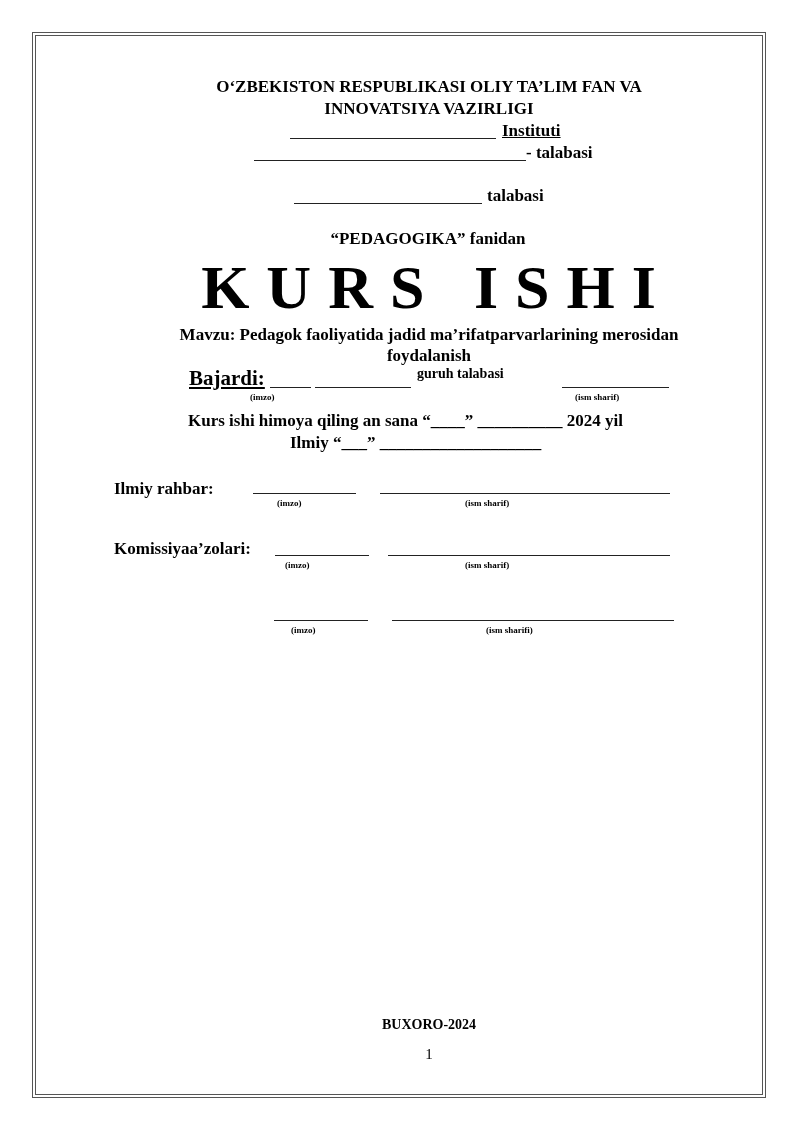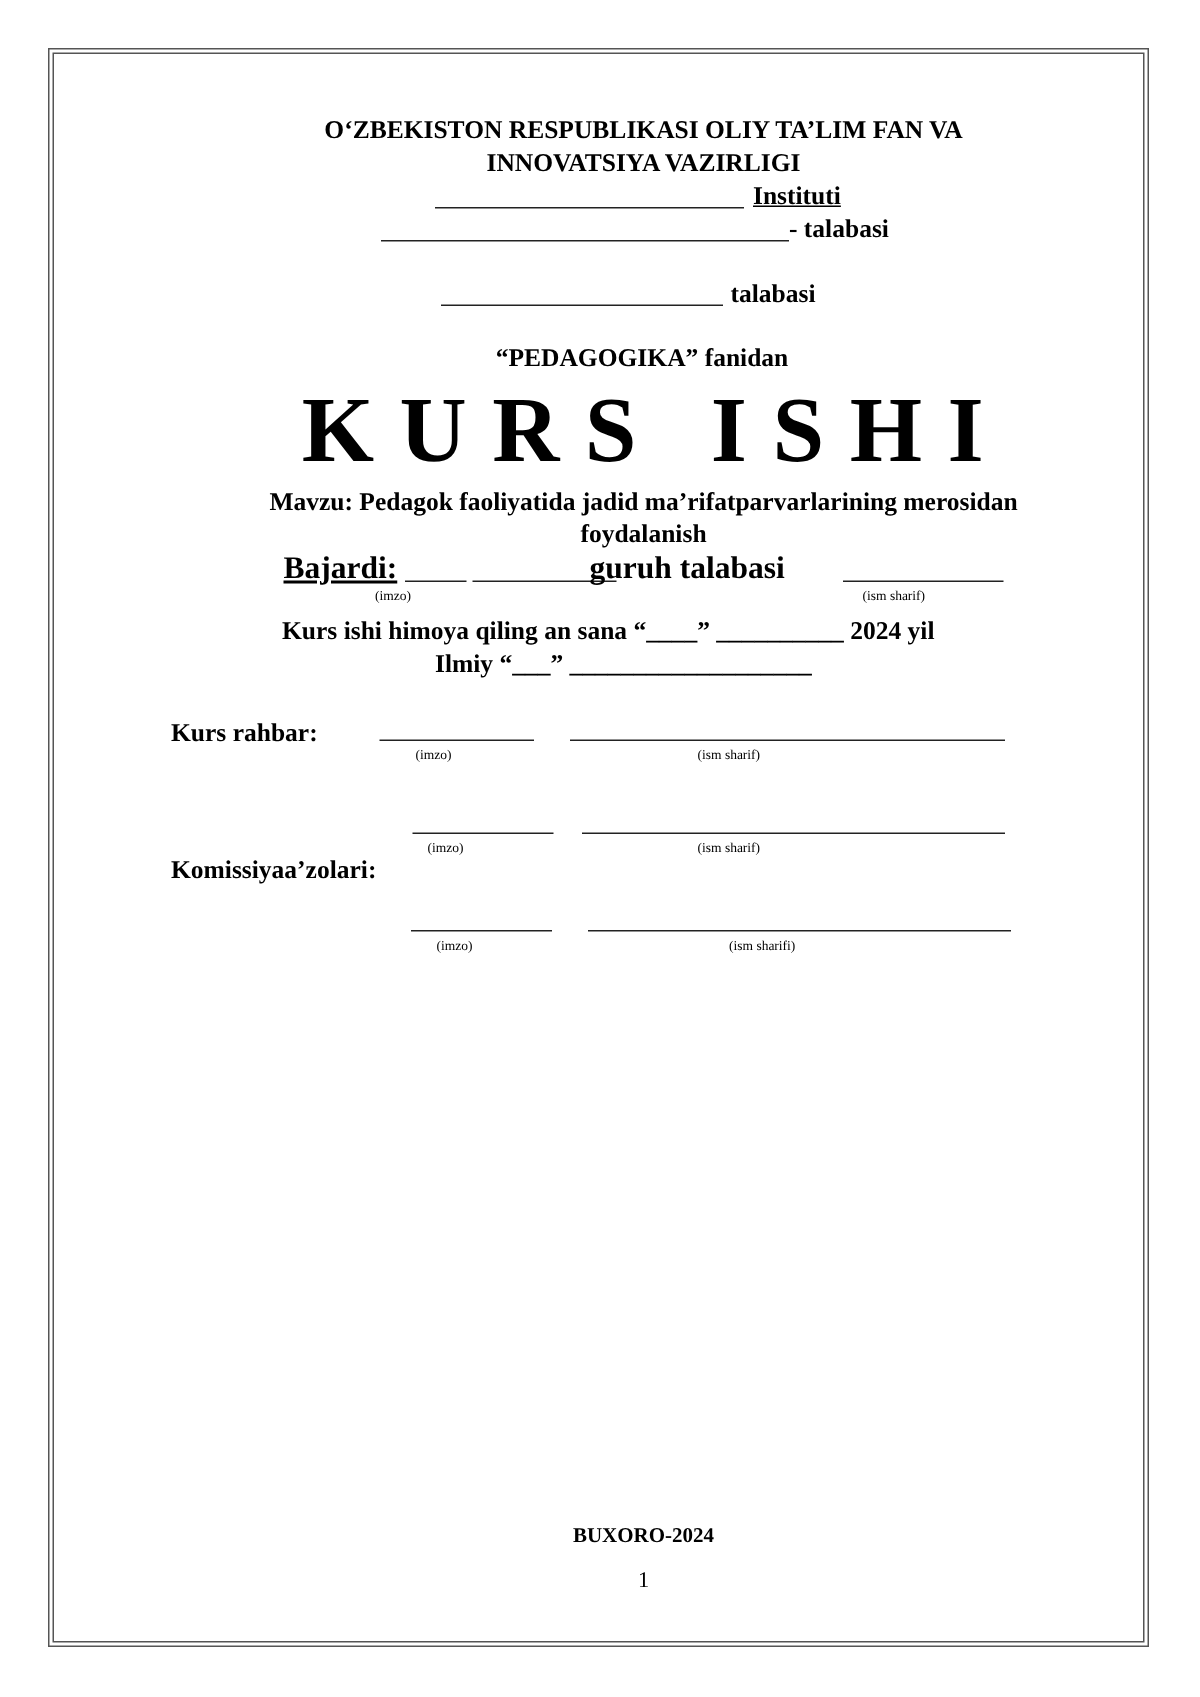--- a/index.html
+++ b/index.html
@@ -7,21 +7,21 @@
            font-family: "Liberation Serif", serif; color: #000; }
     .frame-outer { position: absolute; left: 32px; top: 32px; width: 734px; height: 1066px;
                    border: 1px solid #555; box-sizing: border-box; }
     .frame-inner { position: absolute; left: 35px; top: 35px; width: 728px; height: 1060px;
                    border: 1px solid #555; box-sizing: border-box; }
     .abs { position: absolute; white-space: nowrap; }
     .c { left: 0; width: 858px; text-align: center; }
     .b { font-weight: bold; }
     .h17 { font-size: 17px; }
     .line { position: absolute; height: 0; border-top: 1.6px solid #222; }
-    .small { font-size: 9px; font-weight: normal; }
+    .small { font-size: 9px; font-weight: bold; }
     .title { font-family: "Liberation Serif", serif; font-weight: bold; font-size: 62px;
              letter-spacing: 17px; }
   </style>
 </head>
 <body>
 
 <div class="frame-outer"></div>
 <div class="frame-inner"></div>
 
 <div class="abs c b h17" style="top:77px;">O‘ZBEKISTON RESPUBLIKASI OLIY TA’LIM FAN VA</div>
@@ -39,35 +39,35 @@
 <div class="abs b h17" style="left:0; width:856px; text-align:center; top:229px;">“PEDAGOGIKA” fanidan</div>
 
 <div class="abs title" style="left:0; width:874px; text-align:center; top:252px;">KURS ISHI</div>
 
 <div class="abs c b h17" style="top:325px;">Mavzu: Pedagok faoliyatida jadid ma’rifatparvarlarining merosidan</div>
 <div class="abs c b h17" style="top:346px;">foydalanish</div>
 
 <div class="abs b" style="left:189px; top:366px; font-size:21px;text-decoration:underline;">Bajardi:</div>
 <div class="line" style="left:270px; top:387px; width:41px;"></div>
 <div class="line" style="left:315px; top:387px; width:96px;"></div>
-<div class="abs b" style="left:393px; top:366px; font-size:21px;">guruh talabasi</div>
+<div class="abs b" style="left:417px; top:366px; font-size:14px;">guruh talabasi</div>
 <div class="line" style="left:562px; top:387px; width:107px;"></div>
 <div class="abs small" style="left:250px; top:392px;">(imzo)</div>
 <div class="abs small" style="left:575px; top:392px;">(ism sharif)</div>
 
 <div class="abs b h17" style="left:188px; top:411px;">Kurs ishi himoya qiling an sana “____” __________ 2024 yil</div>
 <div class="abs b h17" style="left:290px; top:433px;">Ilmiy “___” ___________________</div>
 
-<div class="abs b h17" style="left:114px; top:479px;">Kurs rahbar:</div>
+<div class="abs b h17" style="left:114px; top:479px;">Ilmiy rahbar:</div>
 <div class="line" style="left:253px; top:493px; width:103px;"></div>
 <div class="line" style="left:380px; top:493px; width:290px;"></div>
 <div class="abs small" style="left:277px; top:498px;">(imzo)</div>
 <div class="abs small" style="left:465px; top:498px;">(ism sharif)</div>
 
-<div class="abs b h17" style="left:114px; top:570px;">Komissiyaa’zolari:</div>
+<div class="abs b h17" style="left:114px; top:539px;">Komissiyaa’zolari:</div>
 <div class="line" style="left:275px; top:555px; width:94px;"></div>
 <div class="line" style="left:388px; top:555px; width:282px;"></div>
 <div class="abs small" style="left:285px; top:560px;">(imzo)</div>
 <div class="abs small" style="left:465px; top:560px;">(ism sharif)</div>
 
 <div class="line" style="left:274px; top:620px; width:94px;"></div>
 <div class="line" style="left:392px; top:620px; width:282px;"></div>
 <div class="abs small" style="left:291px; top:625px;">(imzo)</div>
 <div class="abs small" style="left:470px; top:625px;padding-left:16px;">(ism sharifi)</div>
 

